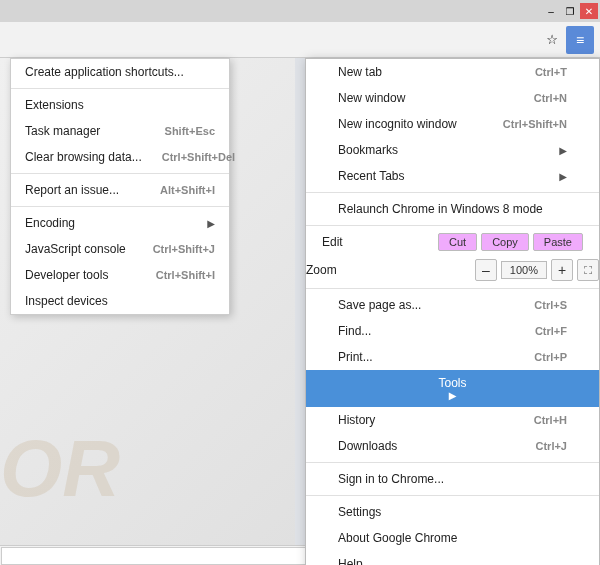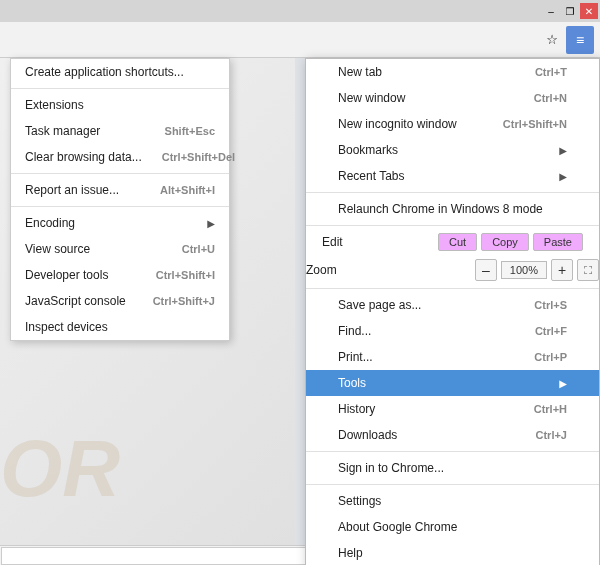--- a/index.html
+++ b/index.html
@@ -150,20 +150,21 @@
       display: flex;
       align-items: center;
       justify-content: space-between;
       cursor: pointer;
       font-size: 12px;
       color: #222;
     }
     .menu-item.highlighted {
       background: #4a90d9;
       color: white;
+      flex-direction: column;
     }
     .menu-divider {
       height: 1px;
       background: #e0e0e0;
       margin: 3px 0;
     }
     .menu-item .shortcut { color: #888; font-size: 11px; }
 
     
     .edit-row {
@@ -328,30 +329,26 @@
     <div class="submenu-item">
       <span>Report an issue...</span>
       <span class="shortcut">Alt+Shift+I</span>
     </div>
     <div class="submenu-divider"></div>
     <div class="submenu-item">
       <span>Encoding</span>
       <span class="arrow">▶</span>
     </div>
     <div class="submenu-item">
-      <span>View source</span>
-      <span class="shortcut">Ctrl+U</span>
+      <span>JavaScript console</span>
+      <span class="shortcut">Ctrl+Shift+J</span>
     </div>
     <div class="submenu-item">
       <span>Developer tools</span>
       <span class="shortcut">Ctrl+Shift+I</span>
-    </div>
-    <div class="submenu-item">
-      <span>JavaScript console</span>
-      <span class="shortcut">Ctrl+Shift+J</span>
     </div>
     <div class="submenu-item">
       <span>Inspect devices</span>
     </div>
   </div>
 
   <div class="dropdown-menu">
 
     <div class="menu-item">
       <span>New tab</span>

